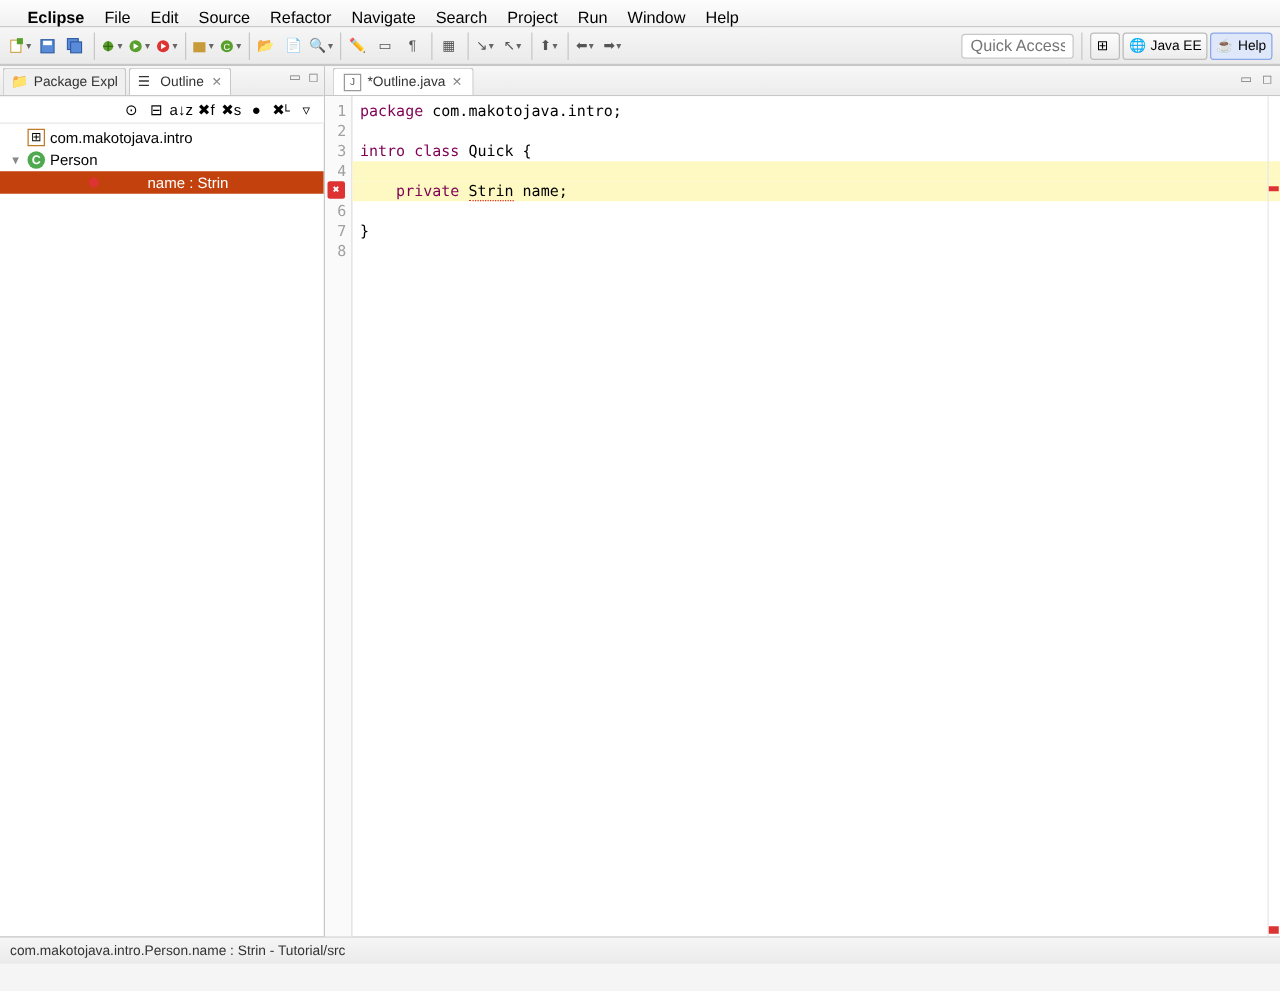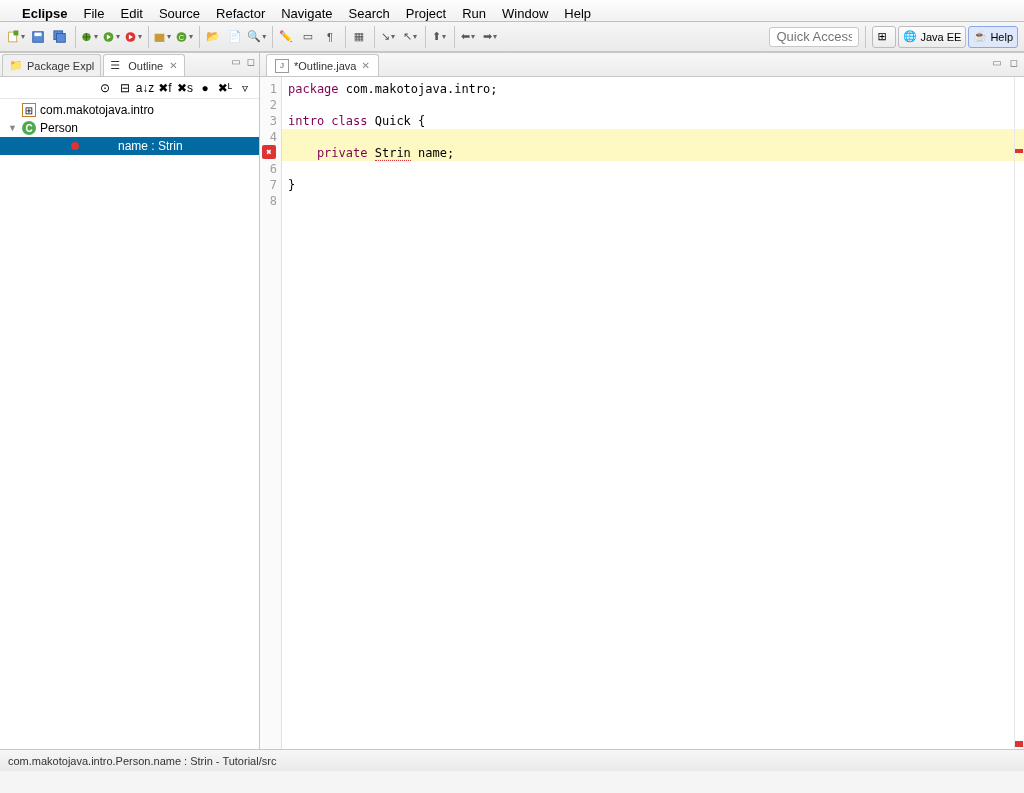--- a/index.html
+++ b/index.html
@@ -35,21 +35,21 @@
 .view-tabs { height:24px; background:linear-gradient(#f7f7f7,#ececec); border-bottom:1px solid #c7c7c7; display:flex; align-items:flex-end; padding-left:2px; position:relative; }
 .vtab { height:22px; padding:0 6px; border:1px solid #c7c7c7; border-bottom:none; background:#f0f0f0; border-top-left-radius:3px; border-top-right-radius:3px; display:flex; align-items:center; gap:4px; margin-right:2px; font-size:11px; color:#333; }
 .vtab.active { background:#fff; }
 .vtab .close { font-size:10px; color:#888; margin-left:2px; }
 .vtab .ic { width:14px; height:14px; display:inline-block; }
 .view-tabs .ctrl { position:absolute; right:4px; top:3px; display:flex; gap:6px; color:#777; font-size:10px; }
 .view-toolbar { height:22px; background:#fff; display:flex; align-items:center; justify-content:flex-end; gap:4px; padding:0 6px; border-bottom:1px solid #e8e8e8; }
 .view-toolbar .vt { width:16px; height:16px; display:inline-flex; align-items:center; justify-content:center; }
 .tree { flex:1; overflow:auto; font-size:12px; padding-top:2px; }
 .tree-row { display:flex; align-items:center; height:18px; padding-left:8px; gap:4px; white-space:nowrap; }
-.tree-row.sel { background:#0369a1; color:#fff;gap:39px; }
+.tree-row.sel { background:#c2410c; color:#fff;gap:39px; }
 .tree-row .tw { width:10px; color:#888; font-size:9px; }
 .tree-row .ic { width:14px; height:14px; display:inline-flex; align-items:center; justify-content:center; font-size:10px; }
 .tree-row .ic.pkg { background:#fff; border:1px solid #c07a28; }
 .tree-row .ic.cls { background:#4faa4f; color:#fff; border-radius:50%; font-weight:bold; }
 .tree-row .ic.fld { width:8px; height:8px; border-radius:50%; background:#d33; }
 .tree-row.indent1 { padding-left:22px; }
 
 .editor-area { flex:1; display:flex; flex-direction:column; position:relative; }
 .editor-tabs { height:24px; background:linear-gradient(#f7f7f7,#ececec); border-bottom:1px solid #c7c7c7; display:flex; align-items:flex-end; padding-left:6px; position:relative; }
 .etab { height:22px; padding:0 8px; border:1px solid #c7c7c7; border-bottom:none; background:#fff; border-top-left-radius:3px; border-top-right-radius:3px; display:flex; align-items:center; gap:5px; font-size:11px; color:#333; }

